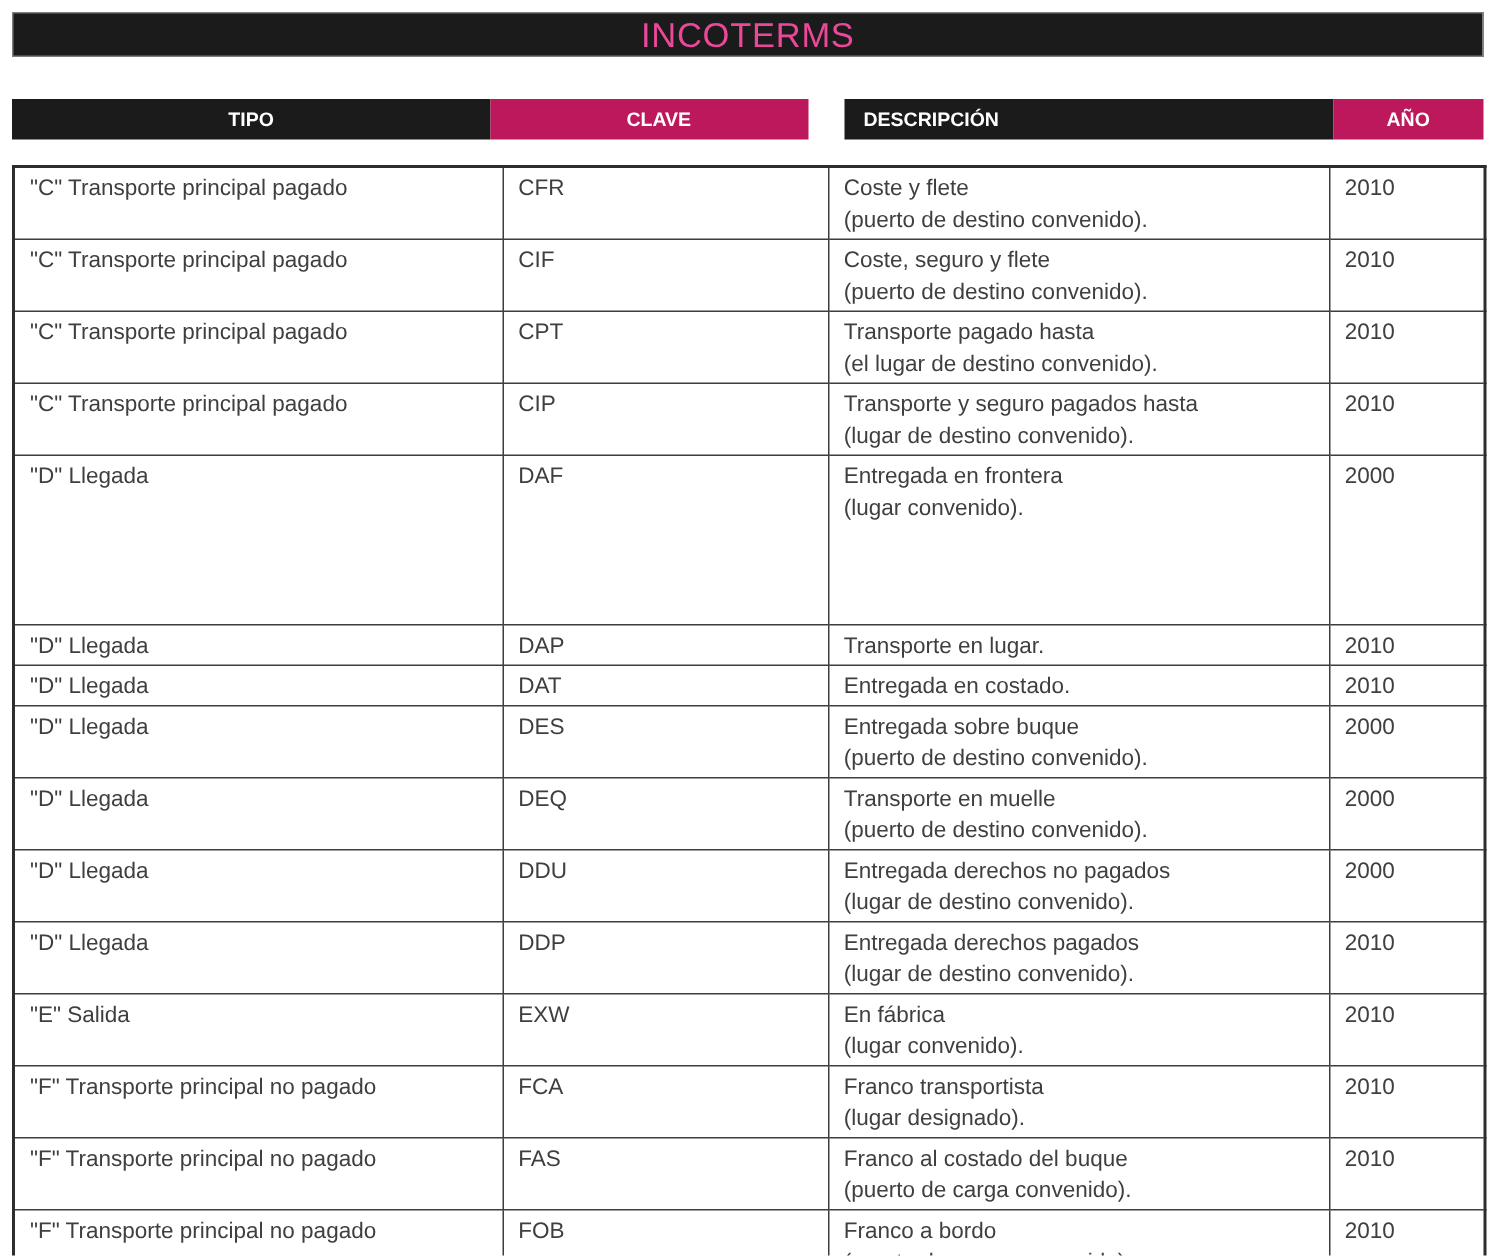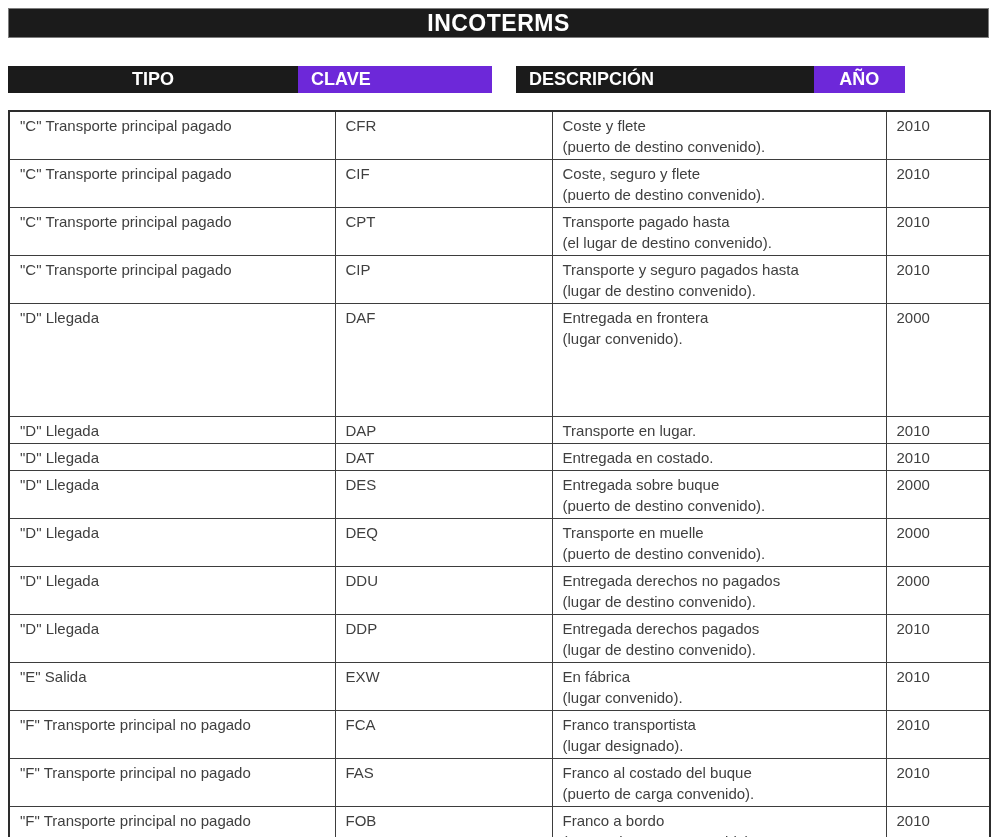--- a/index.html
+++ b/index.html
@@ -13,33 +13,33 @@
 
   
   .title-bar {
     width: 981px; height: 30px;
     background: #1b1b1b;
     border: 1px solid #7d7d7d;
     display: flex; align-items: center; justify-content: center;
     margin-bottom: 28px;
   }
   .title-bar span {
-    color: #ffffff; font-size: 23px; font-weight: bold; letter-spacing: 0.5px;
+    color: #ec4899; font-size: 23px; font-weight: normal; letter-spacing: 0.5px;
   }
 
   
   .header-band {
-    width: 897px; height: 27px;
+    width: 981px; height: 27px;
     display: flex;
     margin-bottom: 17px;
-    color: #ffffff; font-size: 18px; font-weight: bold;
+    color: #ffffff; font-size: 13px; font-weight: bold;
   }
   .header-band .seg { display: flex; align-items: center; height: 100%; }
   .seg.black { background: #1b1b1b; }
-  .seg.gray  { background: #6d28d9; }
+  .seg.gray  { background: #be185d; justify-content: center; }
   .seg-tipo  { width: 327px; justify-content: center; }
   .seg-clave { width: 217px; padding-left: 13px; }
   .seg-desc  { width: 334px; padding-left: 13px; margin-left: 24px; }
   .seg-ano   { width: 103px; justify-content: center; }
 
   
   table.incoterms {
     width: 981px;
     border-collapse: collapse;
     table-layout: fixed;

